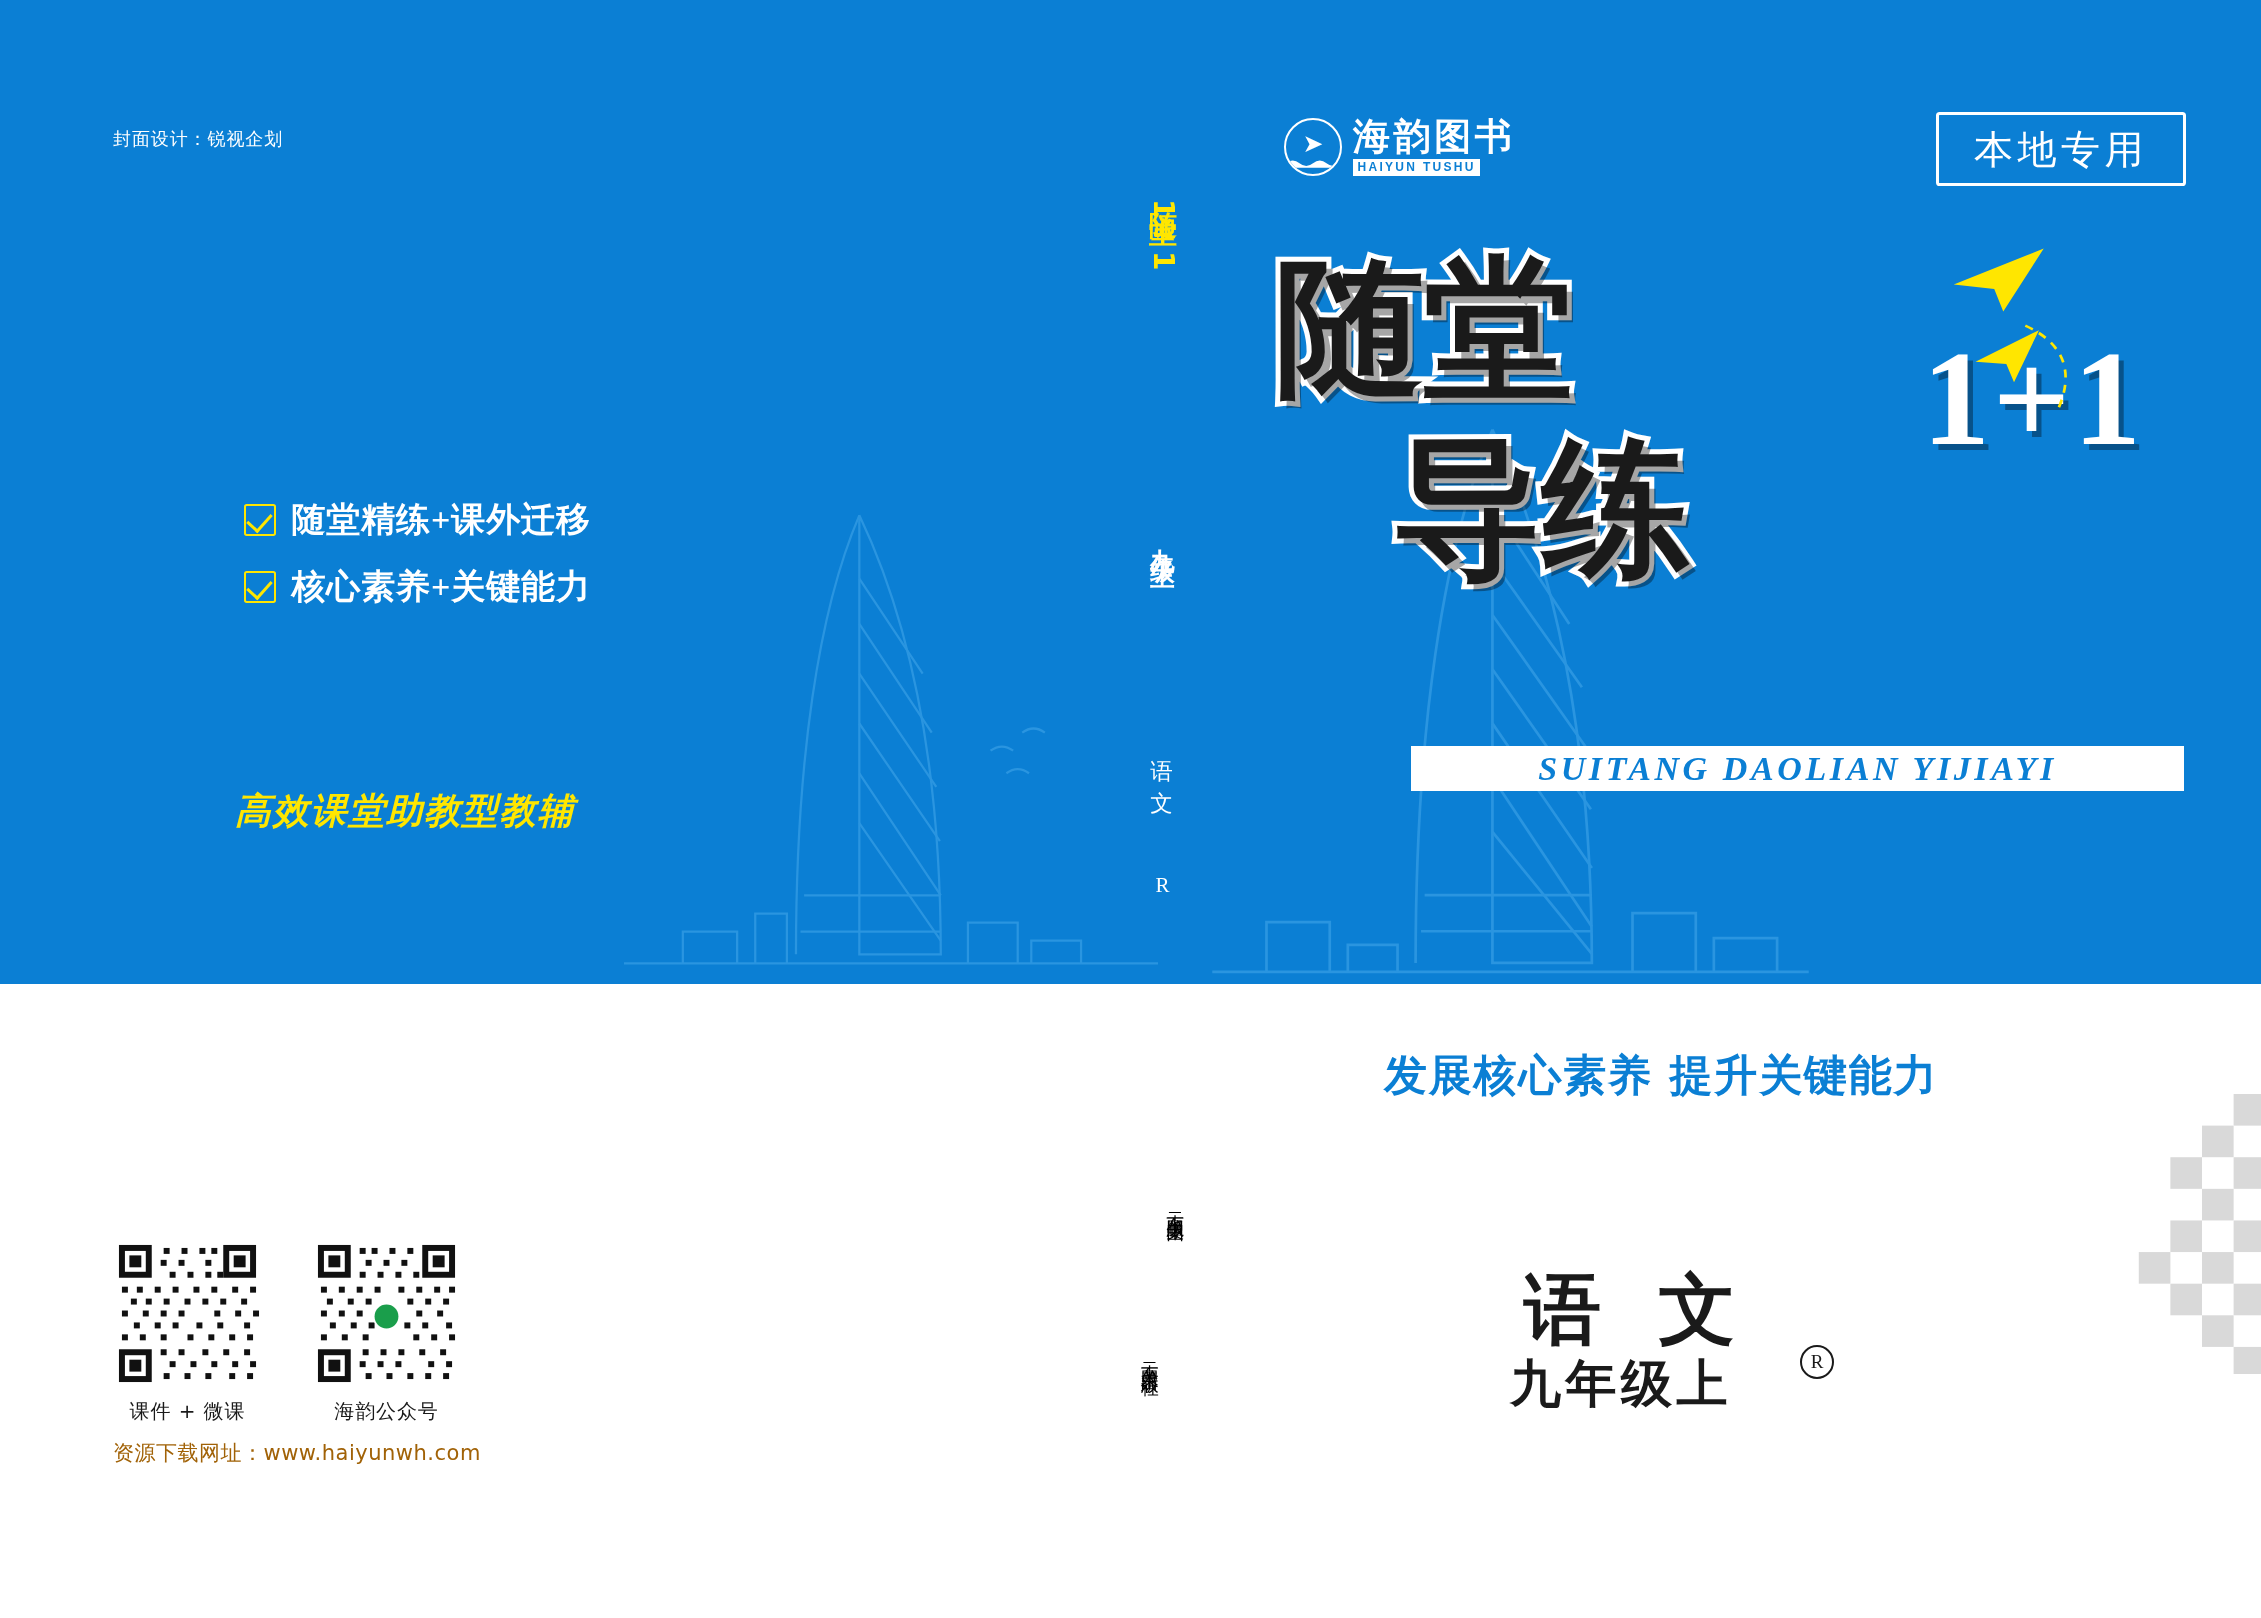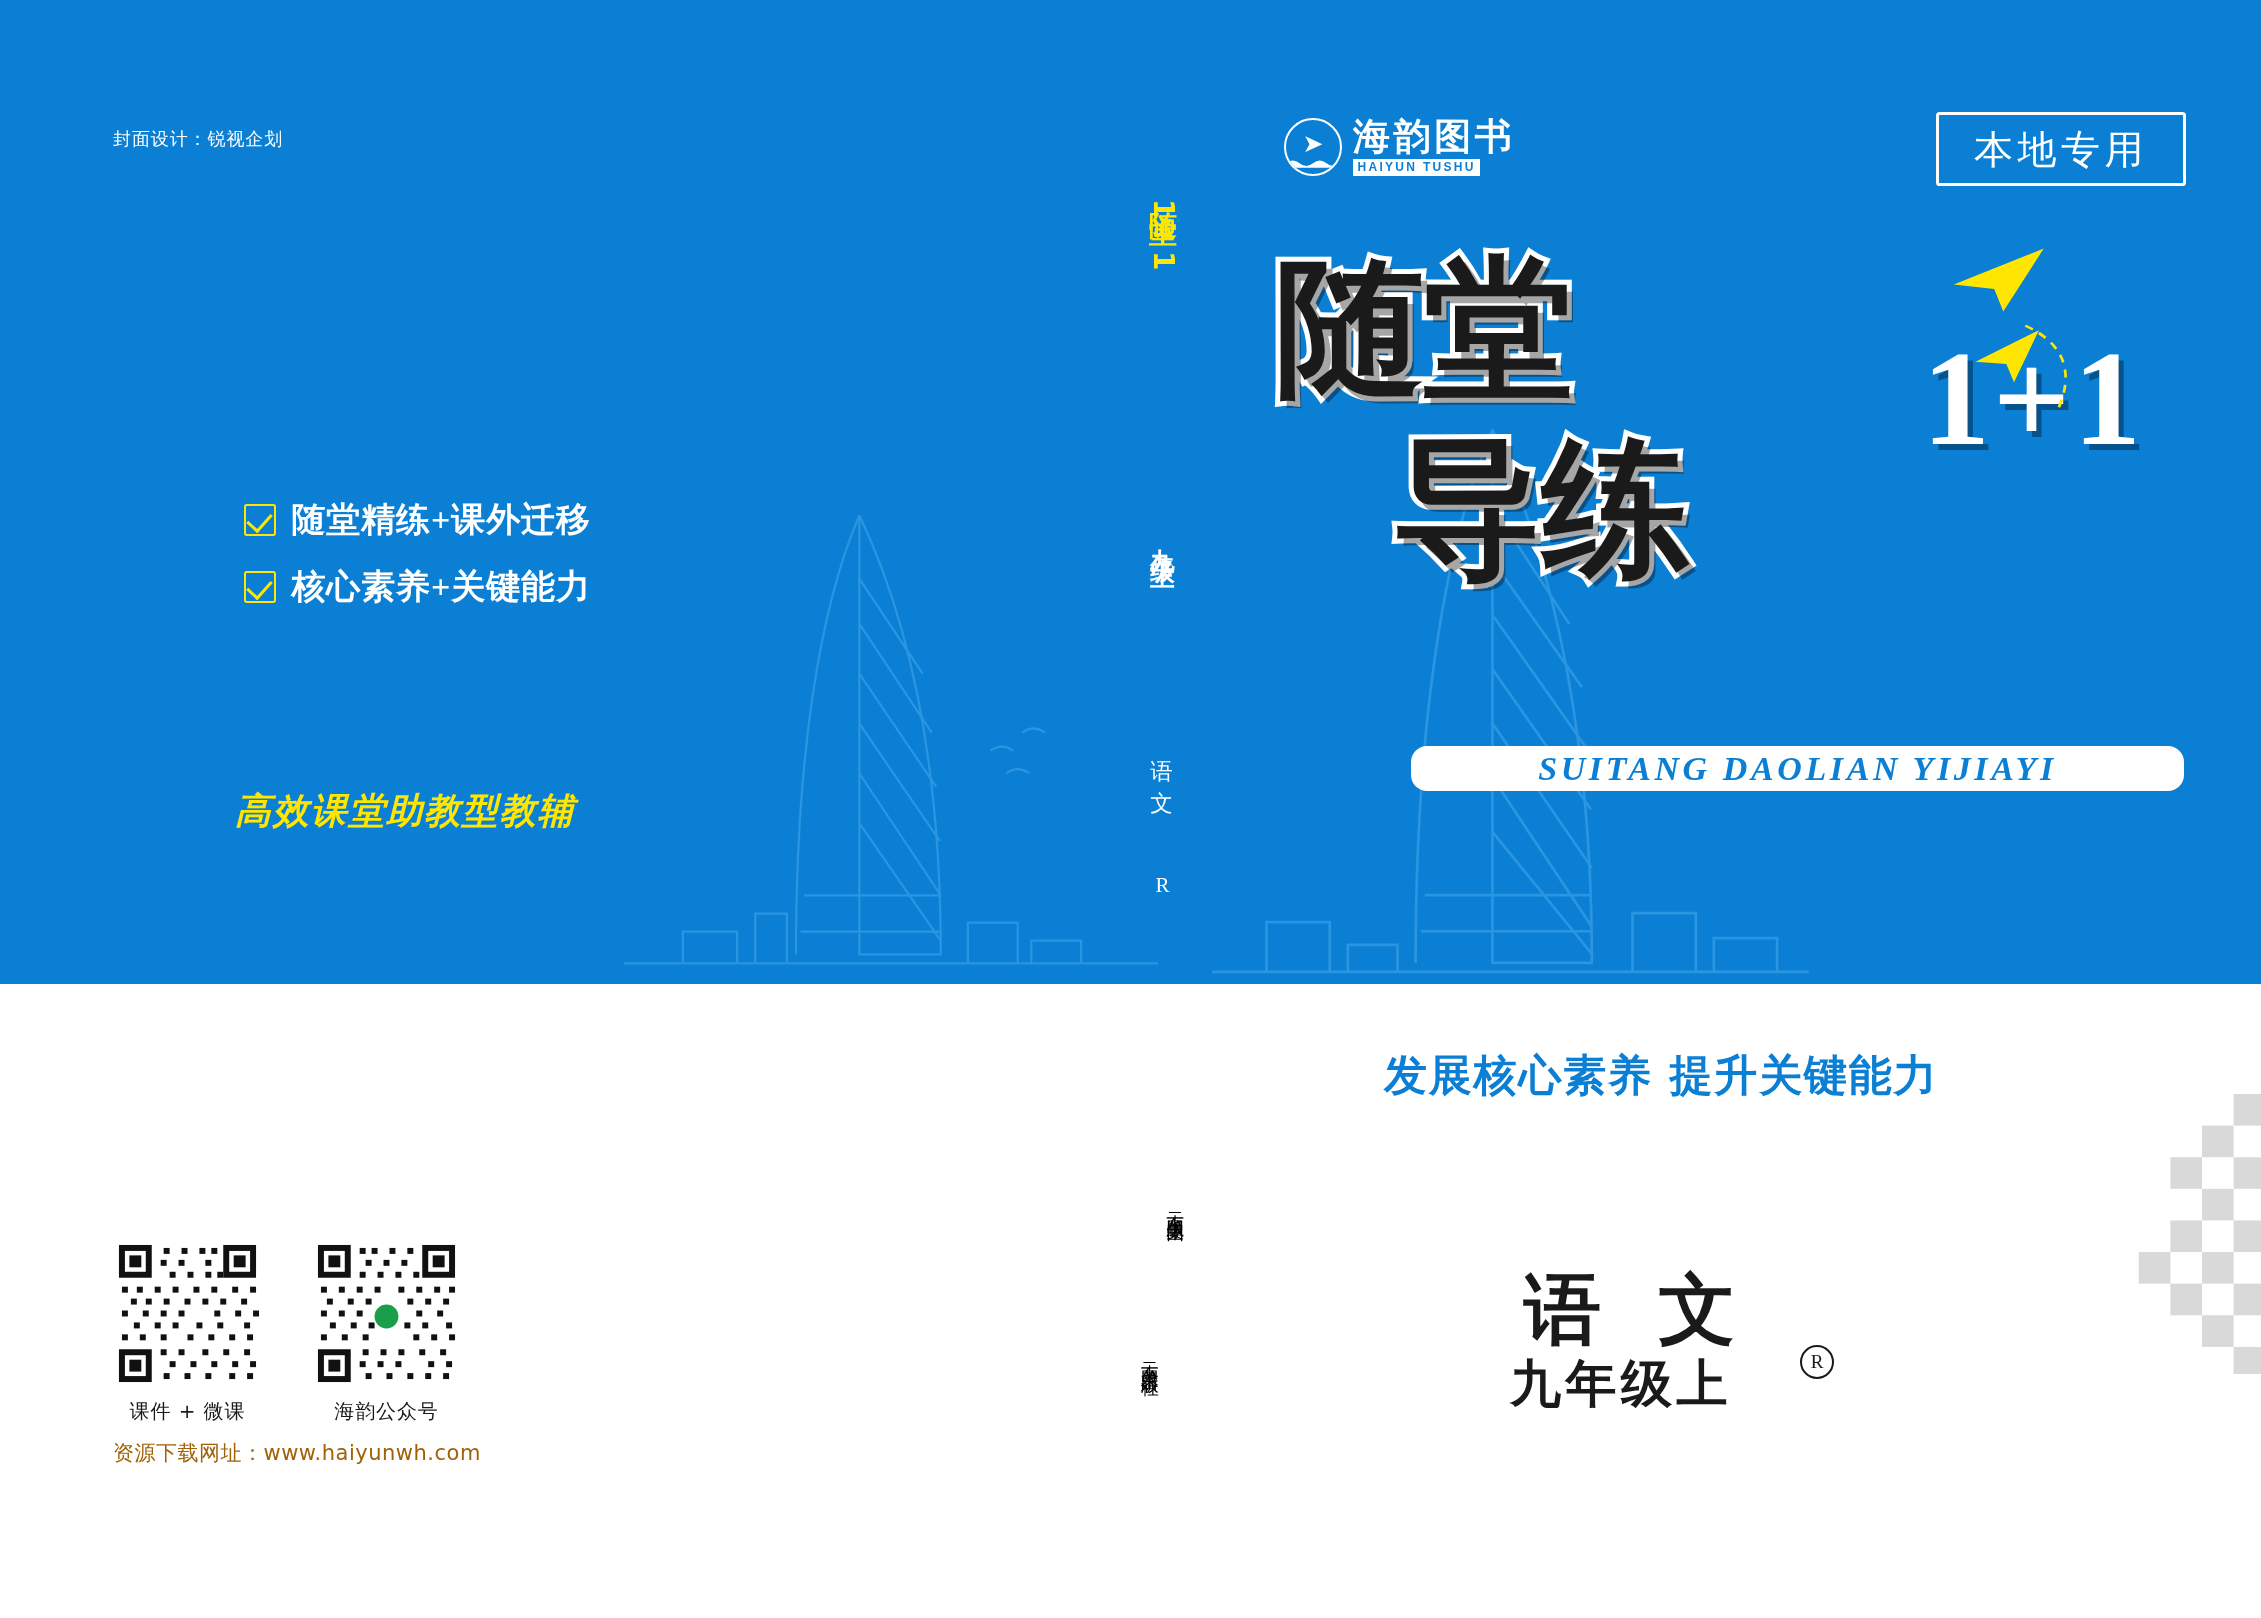--- a/index.html
+++ b/index.html
@@ -163,21 +163,21 @@
     text-shadow:5.4px 6.3px 0 rgba(0,0,0,.35);
     white-space:nowrap;
   }
   .ft-line2{
     position:absolute;left:118px;top:181px;
     display:flex;align-items:flex-end;
   }
   .pinyin-bar{
     position:absolute;left:136px;top:493px;width:773px;height:45px;
     background:#ffffff;
-    display:flex;align-items:center;justify-content:center;border-radius:16px;
+    display:flex;align-items:center;justify-content:center;
   }
   .pinyin-bar span{
     color:#0b7fd4;font-size:34px;font-weight:bold;font-style:italic;
     letter-spacing:3.6px;font-family:"Liberation Serif", serif;white-space:nowrap;
   }
   .plane{
     position:absolute;pointer-events:none;
   }
 
   

